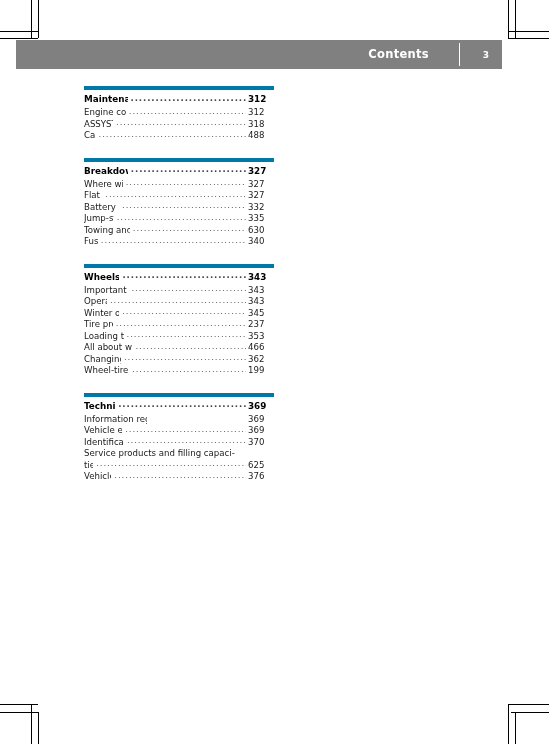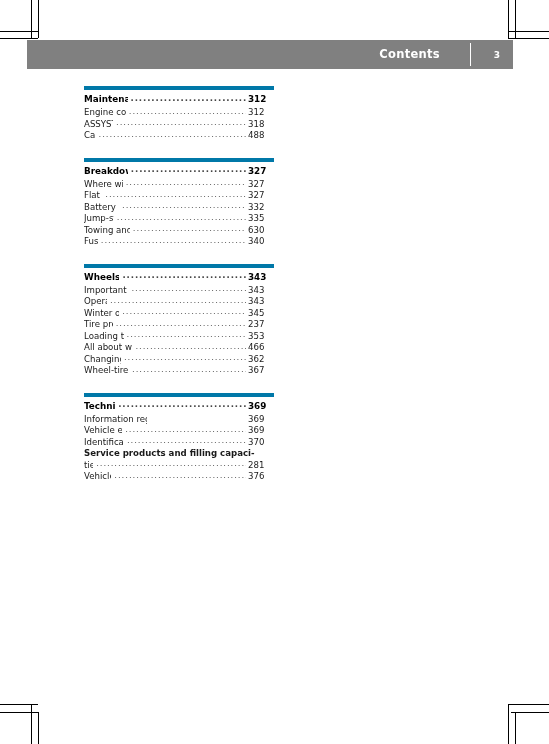--- a/index.html
+++ b/index.html
@@ -42,21 +42,21 @@
   .crop-bl-v2 { left: 38px; top: 712px; height: 32px; }
   
   .crop-br-h1 { left: 508px; top: 704px; width: 41px; }
   .crop-br-h2 { left: 511px; top: 712px; width: 38px; }
   .crop-br-v1 { left: 508px; top: 704px; height: 40px; }
   .crop-br-v2 { left: 515px; top: 712px; height: 32px; }
 
   
   .header-bar {
     position: absolute;
-    left: 27px;
+    left: 16px;
     top: 40px;
     width: 486px;
     height: 29px;
     background: #808080;
   }
   .header-title {
     position: absolute;
     right: 73px;
     top: 0;
     height: 29px;
@@ -136,21 +136,21 @@
     text-align: left;
   }
 
   .toc-row.head {
     font-weight: bold;
     height: 13px;
     font-size: 8.8px;
     color: #000000;
   }
   .toc-row.head .leader { color: #444444; }
-  .toc-row.cont .label  { flex: 1 1 auto; font-weight: bold; }
+  .toc-row.cont .label  { flex: 1 1 auto; }
 </style>
 </head>
 <body>
 
 <div class="crop h crop-tl-h1"></div>
 <div class="crop h crop-tl-h2"></div>
 <div class="crop v crop-tl-v1"></div>
 <div class="crop v crop-tl-v2"></div>
 
 <div class="crop h crop-tr-h1"></div>
@@ -274,21 +274,21 @@
         <span class="page">466</span>
       </div>
       <div class="toc-row">
         <span class="label">Changing a wheel</span>
         <span class="leader"></span>
         <span class="page">362</span>
       </div>
       <div class="toc-row">
         <span class="label">Wheel-tire combination</span>
         <span class="leader"></span>
-        <span class="page">367</span>
+        <span class="page">199</span>
       </div>
     </div>
     <div class="toc-section">
       <div class="toc-rule" style="background: rgb(0, 120, 168);"></div>
       <div class="toc-row head">
         <span class="label">Technical data</span>
         <span class="leader"></span>
         <span class="page">369</span>
       </div>
       <div class="toc-row">
@@ -305,21 +305,21 @@
         <span class="label">Identification plates</span>
         <span class="leader"></span>
         <span class="page">370</span>
       </div>
       <div class="toc-row cont">
         <span class="label">Service products and filling capaci-</span>
       </div>
       <div class="toc-row">
         <span class="label">ties</span>
         <span class="leader"></span>
-        <span class="page">281</span>
+        <span class="page">625</span>
       </div>
       <div class="toc-row">
         <span class="label">Vehicle data</span>
         <span class="leader"></span>
         <span class="page">376</span>
       </div>
     </div>
   </div>
 
 </body></html>

